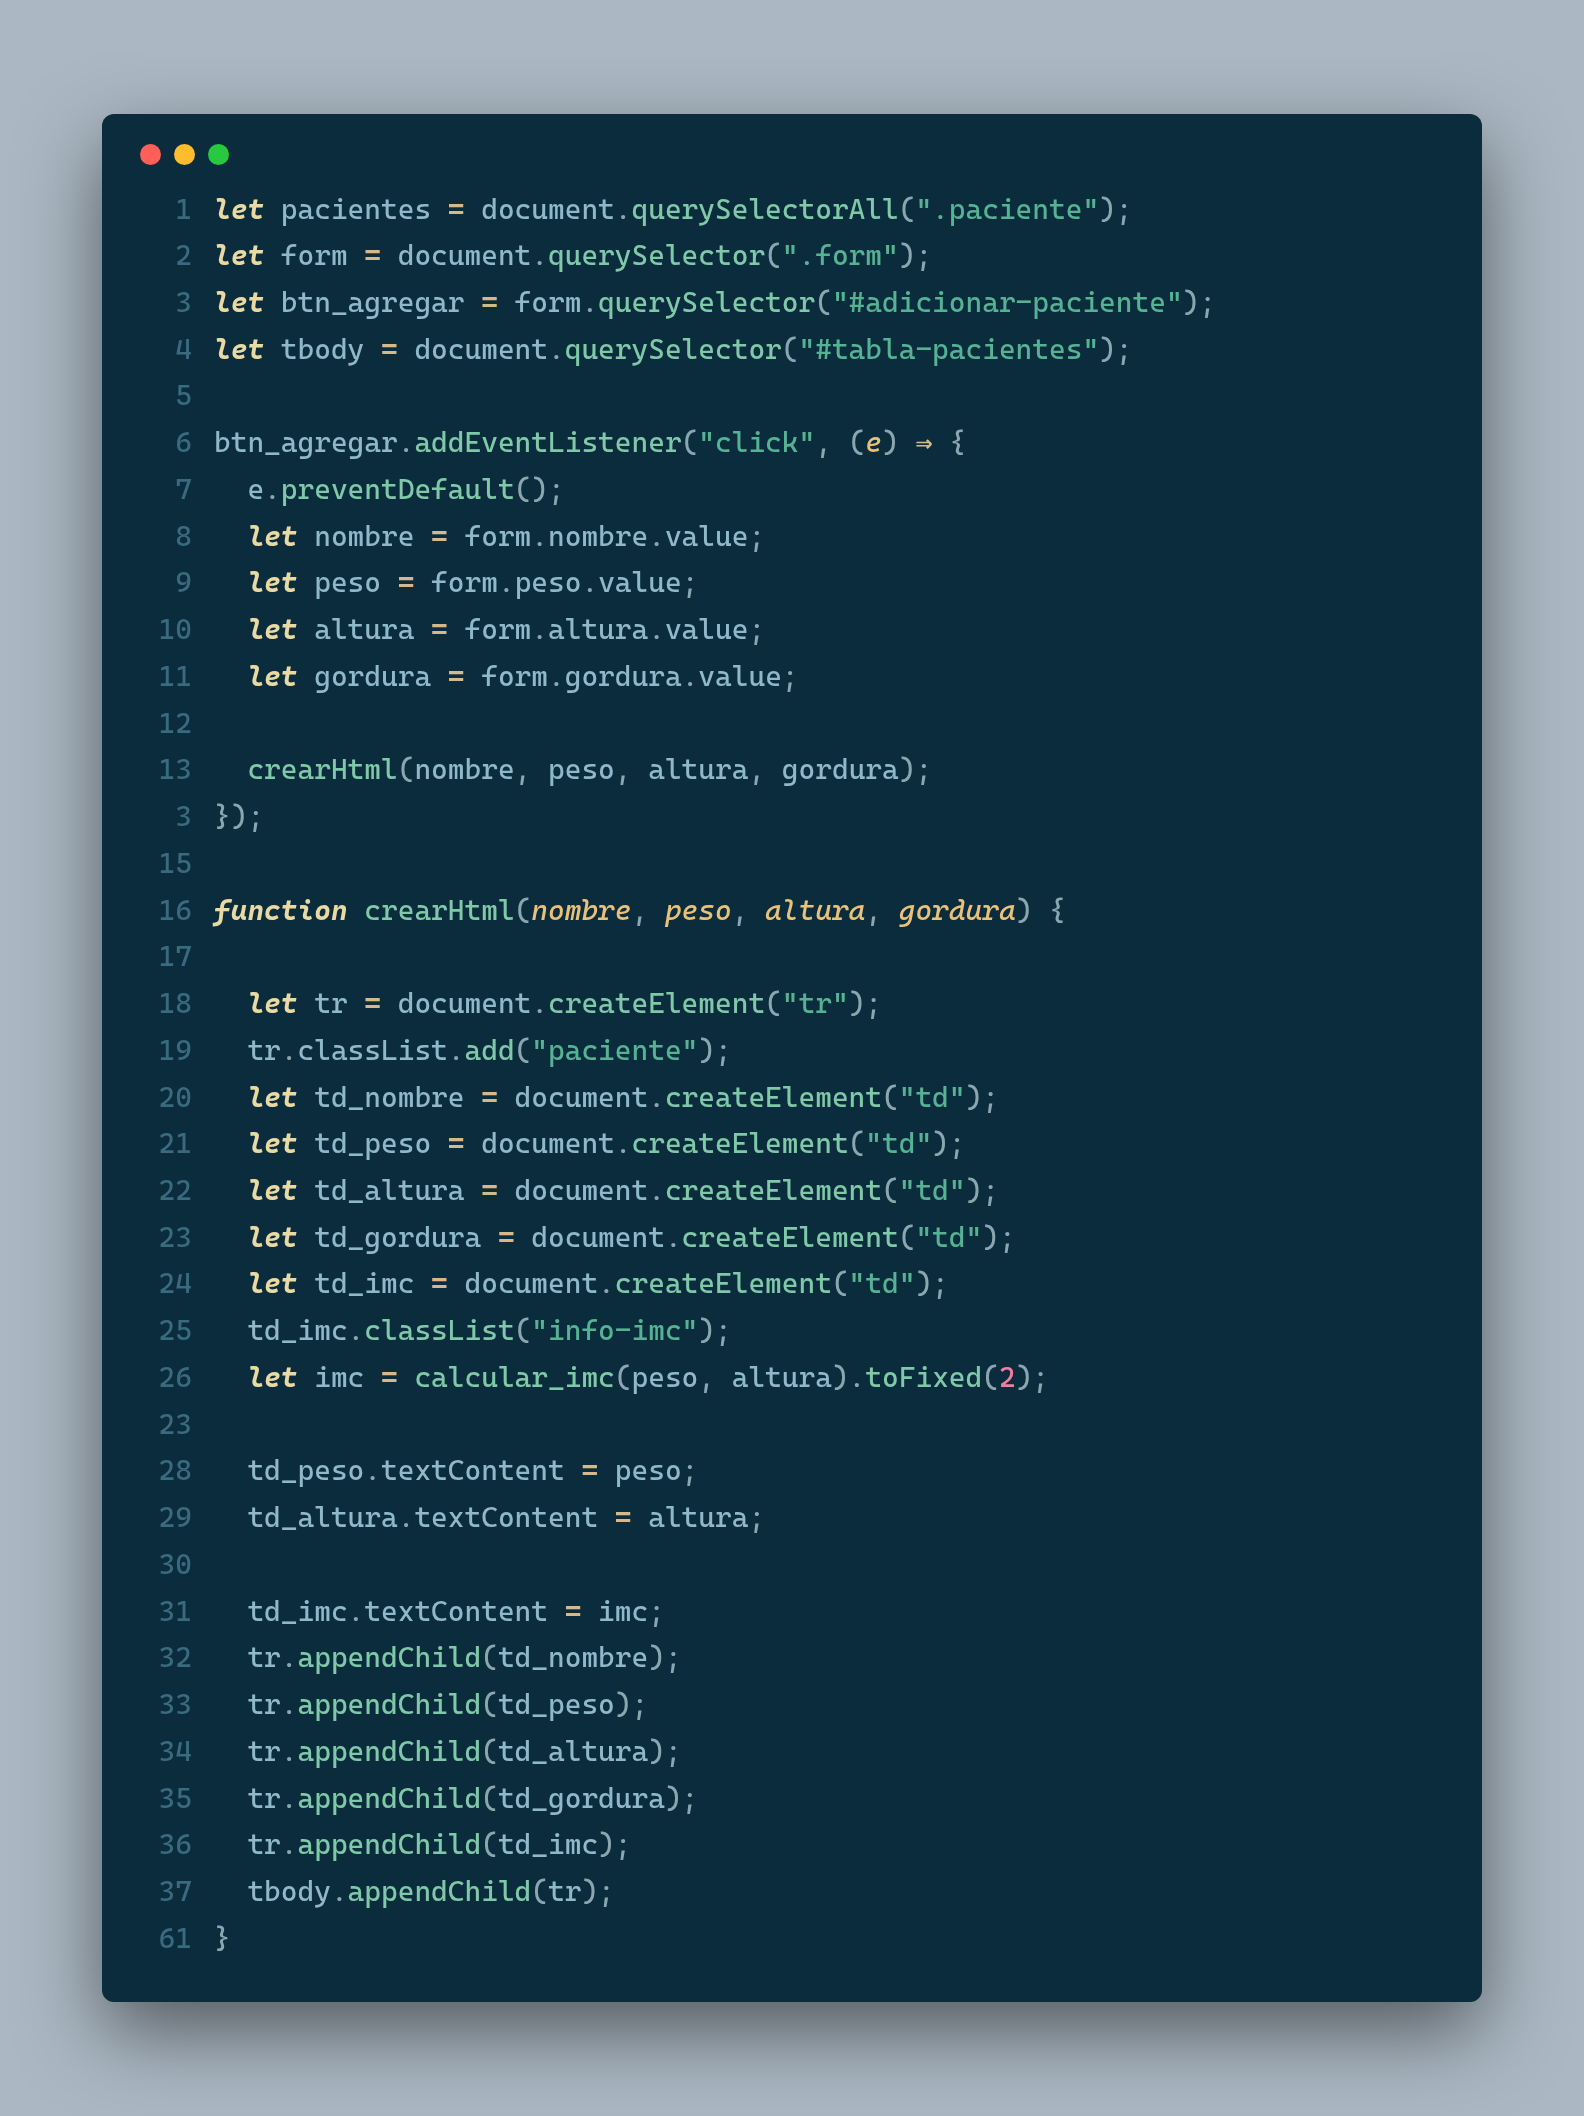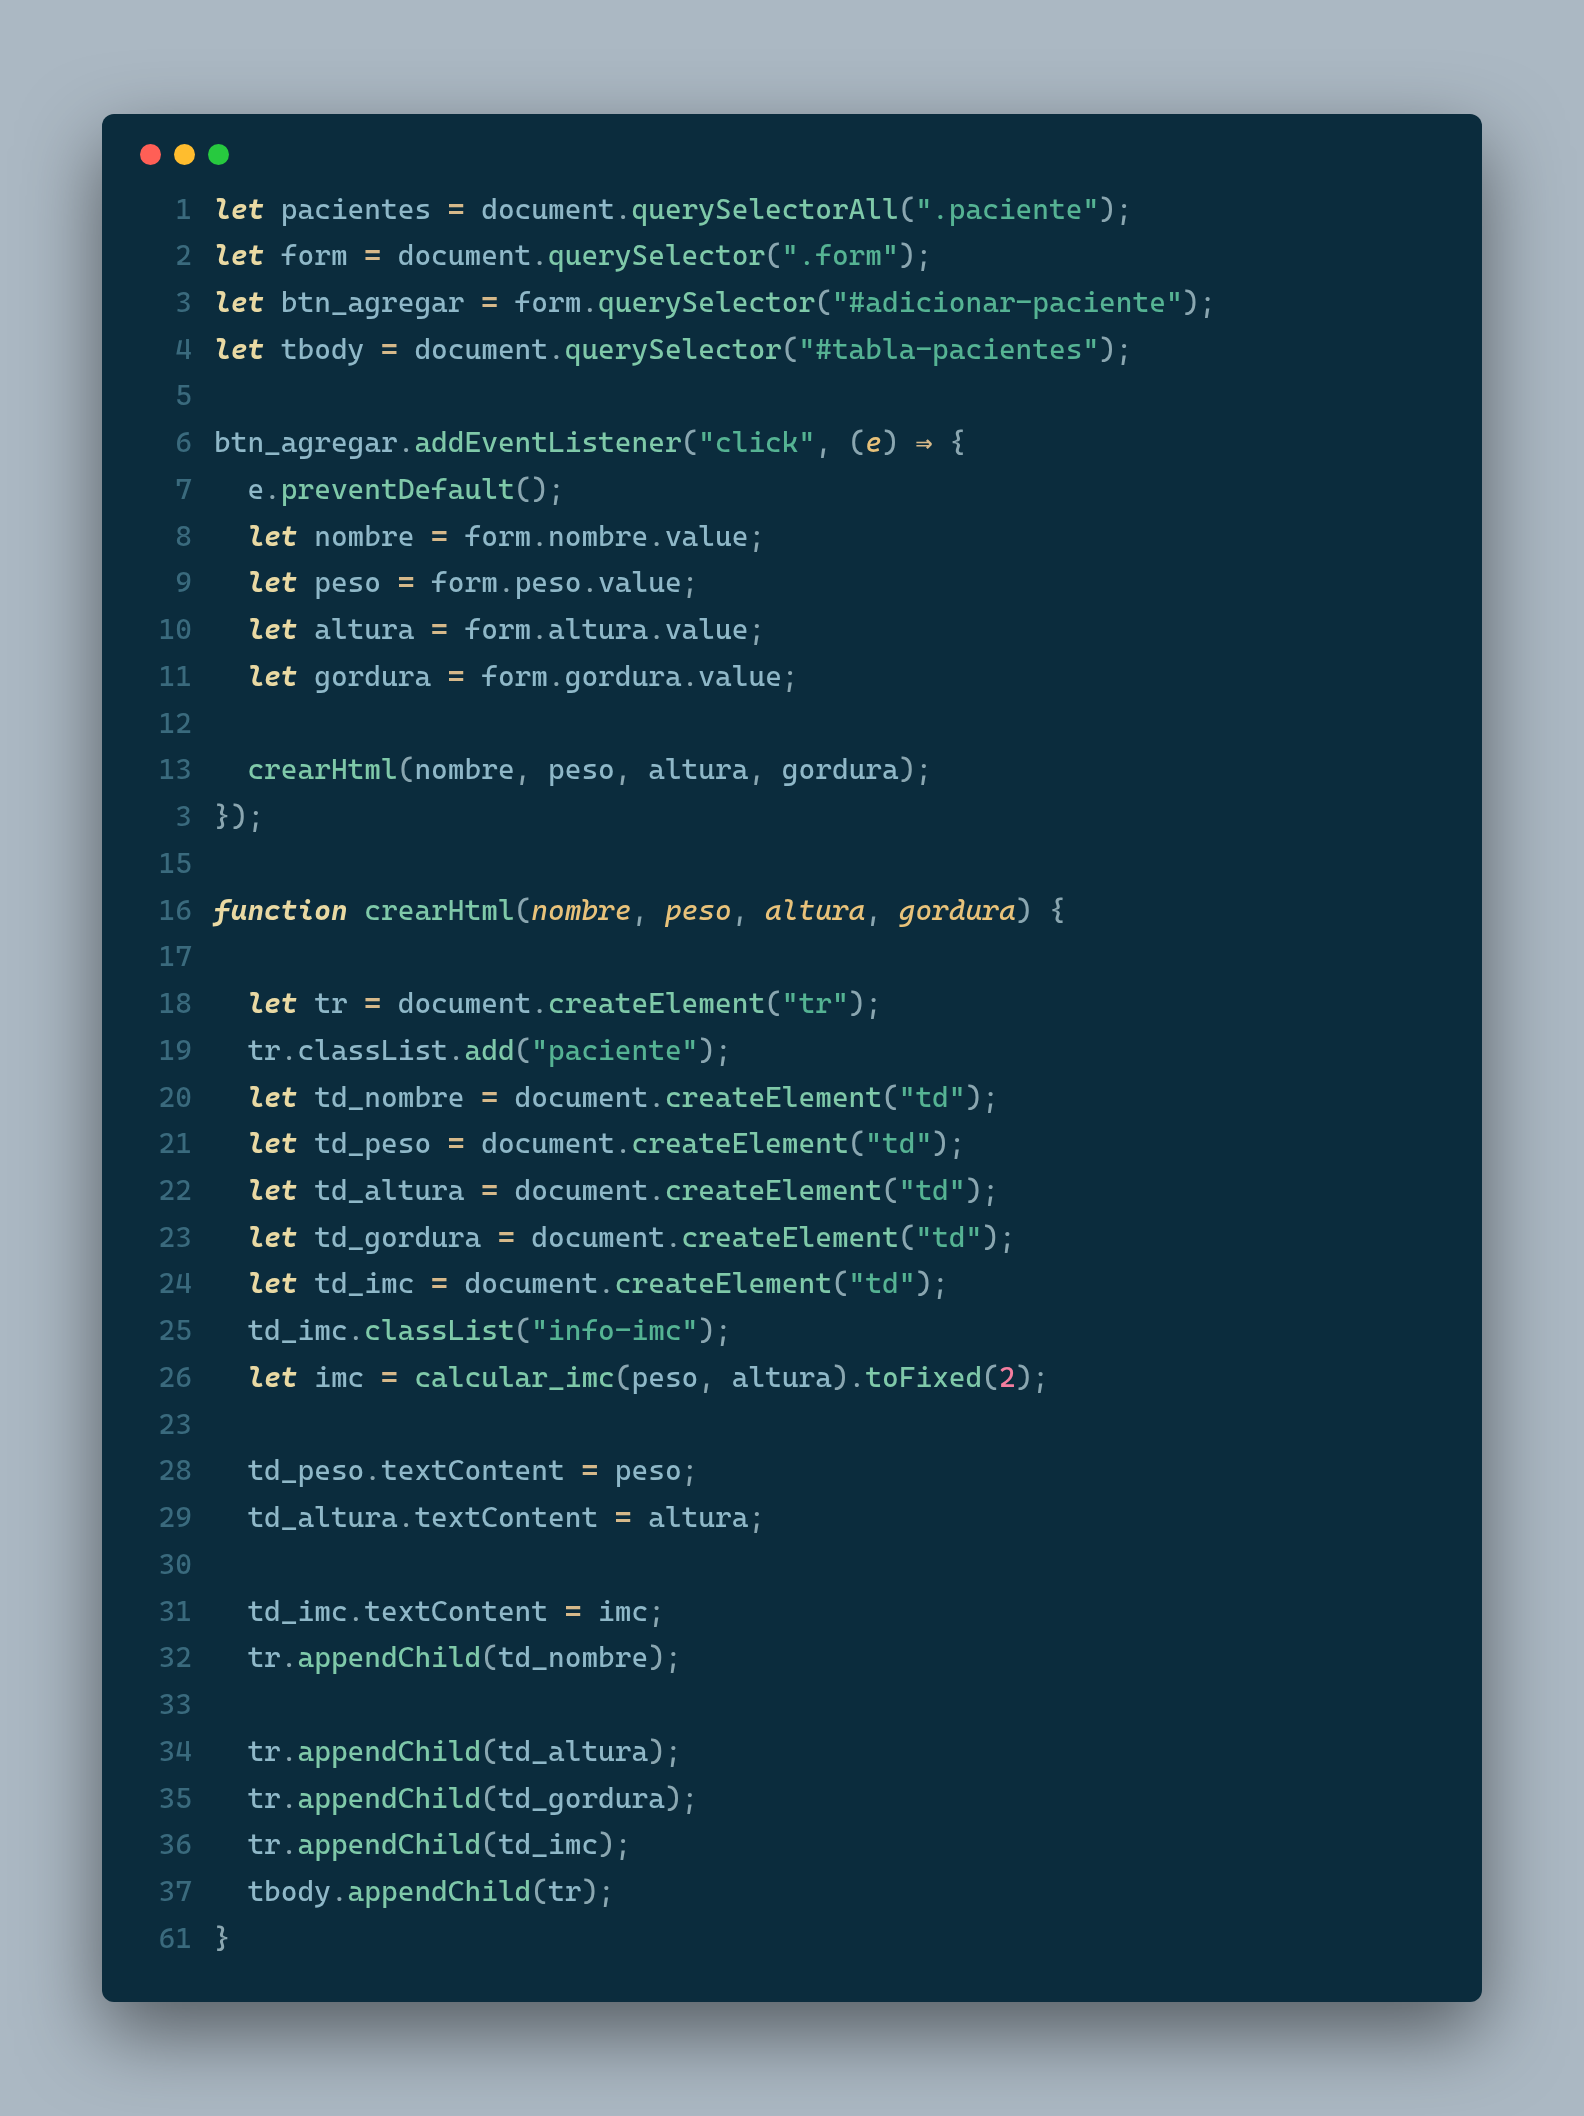--- a/index.html
+++ b/index.html
@@ -97,20 +97,20 @@
       <div class="line"><span class="ln">23</span><span class="txt"><span>  </span><span class="kw">let</span><span class="var"> td_gordura </span><span class="op">=</span><span class="obj"> document</span><span class="punc">.</span><span class="fn">createElement</span><span class="punc">(</span><span class="str">"td"</span><span class="punc">);</span></span></div>
       <div class="line"><span class="ln">24</span><span class="txt"><span>  </span><span class="kw">let</span><span class="var"> td_imc </span><span class="op">=</span><span class="obj"> document</span><span class="punc">.</span><span class="fn">createElement</span><span class="punc">(</span><span class="str">"td"</span><span class="punc">);</span></span></div>
       <div class="line"><span class="ln">25</span><span class="txt"><span class="obj">  td_imc</span><span class="punc">.</span><span class="fn">classList</span><span class="punc">(</span><span class="str">"info-imc"</span><span class="punc">);</span></span></div>
       <div class="line"><span class="ln">26</span><span class="txt"><span>  </span><span class="kw">let</span><span class="var"> imc </span><span class="op">=</span><span class="fn"> calcular_imc</span><span class="punc">(</span><span class="obj">peso</span><span class="punc">, </span><span class="obj">altura</span><span class="punc">).</span><span class="fn">toFixed</span><span class="punc">(</span><span class="num">2</span><span class="punc">);</span></span></div>
       <div class="line"><span class="ln">23</span></div>
       <div class="line"><span class="ln">28</span><span class="txt"><span class="obj">  td_peso</span><span class="punc">.</span><span class="obj">textContent </span><span class="op">=</span><span class="obj"> peso</span><span class="punc">;</span></span></div>
       <div class="line"><span class="ln">29</span><span class="txt"><span class="obj">  td_altura</span><span class="punc">.</span><span class="obj">textContent </span><span class="op">=</span><span class="obj"> altura</span><span class="punc">;</span></span></div>
       <div class="line"><span class="ln">30</span></div>
       <div class="line"><span class="ln">31</span><span class="txt"><span class="obj">  td_imc</span><span class="punc">.</span><span class="obj">textContent </span><span class="op">=</span><span class="obj"> imc</span><span class="punc">;</span></span></div>
       <div class="line"><span class="ln">32</span><span class="txt"><span class="obj">  tr</span><span class="punc">.</span><span class="fn">appendChild</span><span class="punc">(</span><span class="obj">td_nombre</span><span class="punc">);</span></span></div>
-      <div class="line"><span class="ln">33</span></div>
+      <div class="line"><span class="ln">33</span><span class="txt"><span class="obj">  tr</span><span class="punc">.</span><span class="fn">appendChild</span><span class="punc">(</span><span class="obj">td_peso</span><span class="punc">);</span></span></div>
       <div class="line"><span class="ln">34</span><span class="txt"><span class="obj">  tr</span><span class="punc">.</span><span class="fn">appendChild</span><span class="punc">(</span><span class="obj">td_altura</span><span class="punc">);</span></span></div>
       <div class="line"><span class="ln">35</span><span class="txt"><span class="obj">  tr</span><span class="punc">.</span><span class="fn">appendChild</span><span class="punc">(</span><span class="obj">td_gordura</span><span class="punc">);</span></span></div>
       <div class="line"><span class="ln">36</span><span class="txt"><span class="obj">  tr</span><span class="punc">.</span><span class="fn">appendChild</span><span class="punc">(</span><span class="obj">td_imc</span><span class="punc">);</span></span></div>
       <div class="line"><span class="ln">37</span><span class="txt"><span class="obj">  tbody</span><span class="punc">.</span><span class="fn">appendChild</span><span class="punc">(</span><span class="obj">tr</span><span class="punc">);</span></span></div>
       <div class="line"><span class="ln">61</span><span class="txt"><span class="punc">}</span></span></div>
     </div>
 </div>
 
 </body></html>

